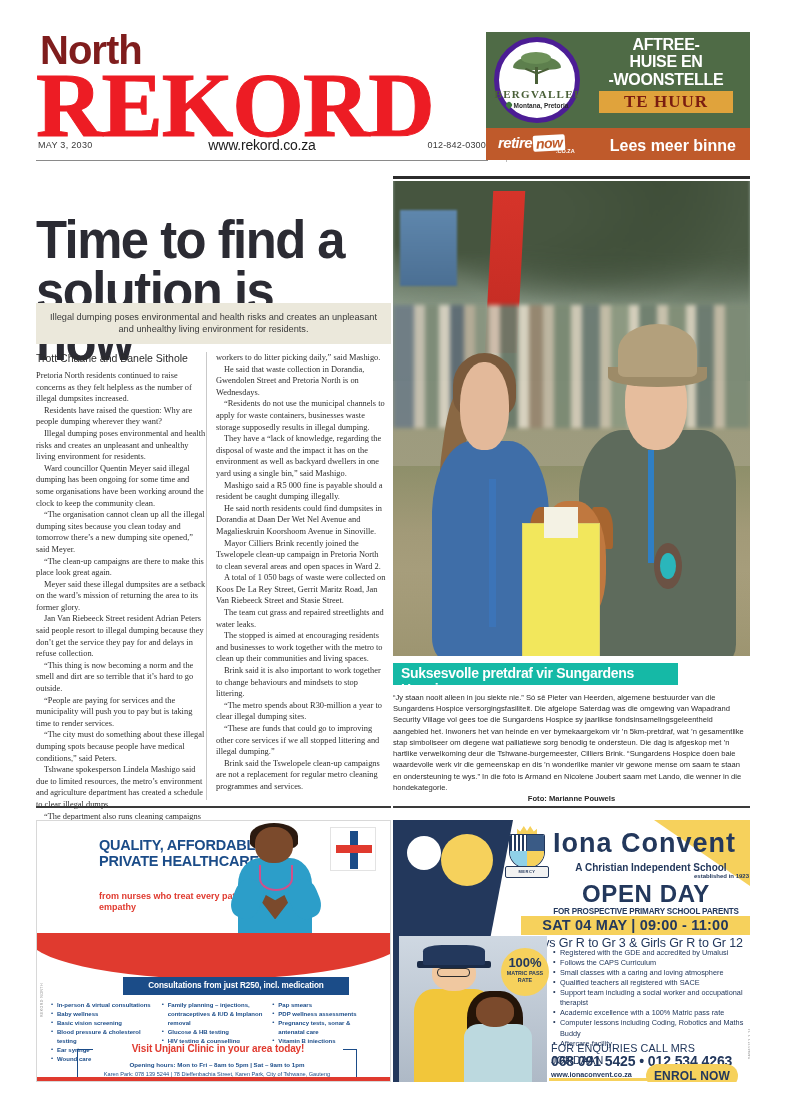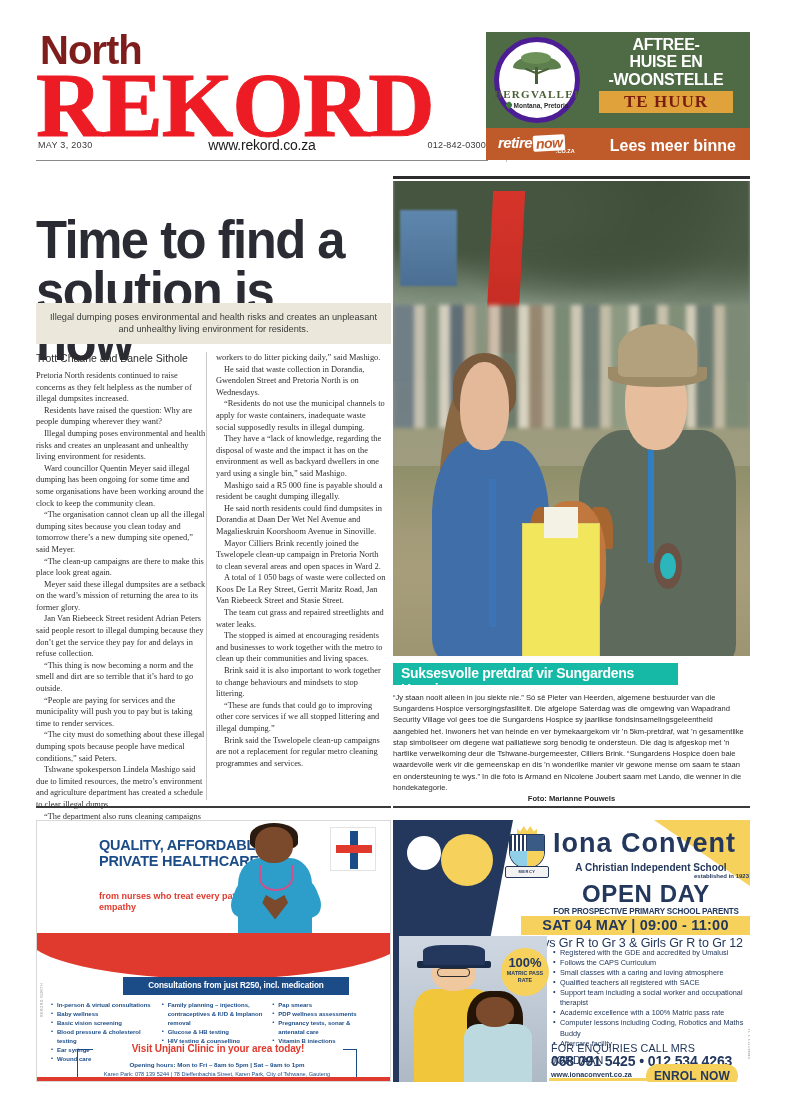--- a/index.html
+++ b/index.html
@@ -312,29 +312,30 @@
       <p>“This thing is now becoming a norm and the smell and dirt are so terrible that it’s hard to go outside.</p>
       <p>“People are paying for services and the municipality will push you to pay but is taking time to render services.</p>
       <p>“The city must do something about these illegal dumping spots because people have medical conditions,” said Peters.</p>
       <p>Tshwane spokesperson Lindela Mashigo said due to limited resources, the metro’s environment and agriculture department has created a schedule to clear illegal dumps.</p>
       <p>“The department also runs cleaning campaigns through the Re Kaofela programme incorporating education and awareness.</p>
       <p>“The department has allocated EPWP</p>
     </div>
   <div class="col col2" id="col2">
       <p class="lead">workers to do litter picking daily,” said Mashigo.</p>
       <p>He said that waste collection in Dorandia, Gwendolen Street and Pretoria North is on Wednesdays.</p>
-      <p>“Residents do not use the municipal channels to apply for waste containers, inadequate waste social supposedly results in illegal dumping.</p>
+      <p>“Residents do not use the municipal channels to apply for waste containers, businesses waste storage supposedly results in illegal dumping.</p>
       <p>They have a “lack of knowledge, regarding the disposal of waste and the impact it has on the environment as well as backyard dwellers in one yard using a single bin,” said Mashigo.</p>
       <p>Mashigo said a R5 000 fine is payable should a resident be caught dumping illegally.</p>
       <p>He said north residents could find dumpsites in Dorandia at Daan Der Wet Nel Avenue and Magalieskruin Koorshoom Avenue in Sinoville.</p>
       <p>Mayor Cilliers Brink recently joined the Tswelopele clean-up campaign in Pretoria North to clean several areas and open spaces in Ward 2.</p>
       <p>A total of 1 050 bags of waste were collected on Koos De La Rey Street, Gerrit Maritz Road, Jan Van Riebeeck Street and Stasie Street.</p>
       <p>The team cut grass and repaired streetlights and water leaks.</p>
       <p>The stopped is aimed at encouraging residents and businesses to work together with the metro to clean up their communities and living spaces.</p>
       <p>Brink said it is also important to work together to change behaviours and mindsets to stop littering.</p>
+      <p>“The metro spends about R30-million a year to clear illegal dumping sites.</p>
       <p>“These are funds that could go to improving other core services if we all stopped littering and illegal dumping.”</p>
       <p>Brink said the Tswelopele clean-up campaigns are not a replacement for regular metro cleaning programmes and services.</p>
     </div>
   <div class="story-bottom-rule"></div>
 
   <div class="photo-top-rule"></div>
   <div class="photo-wrap">
     <div class="photo">
       <div class="sky"></div>
       <div class="trees"></div>

